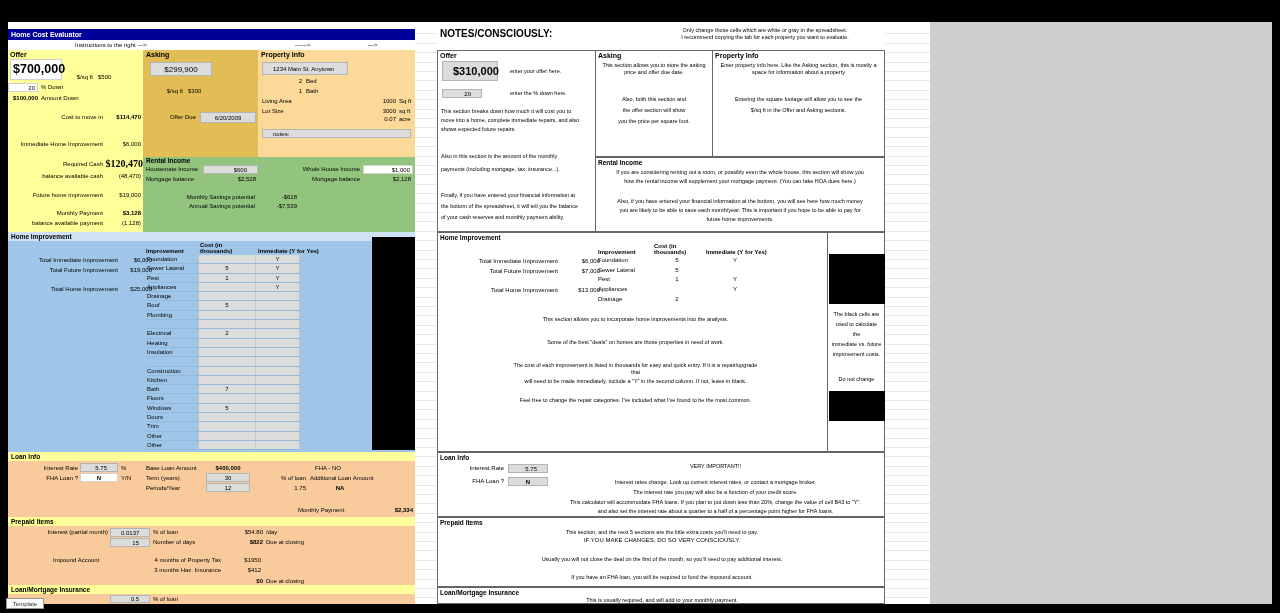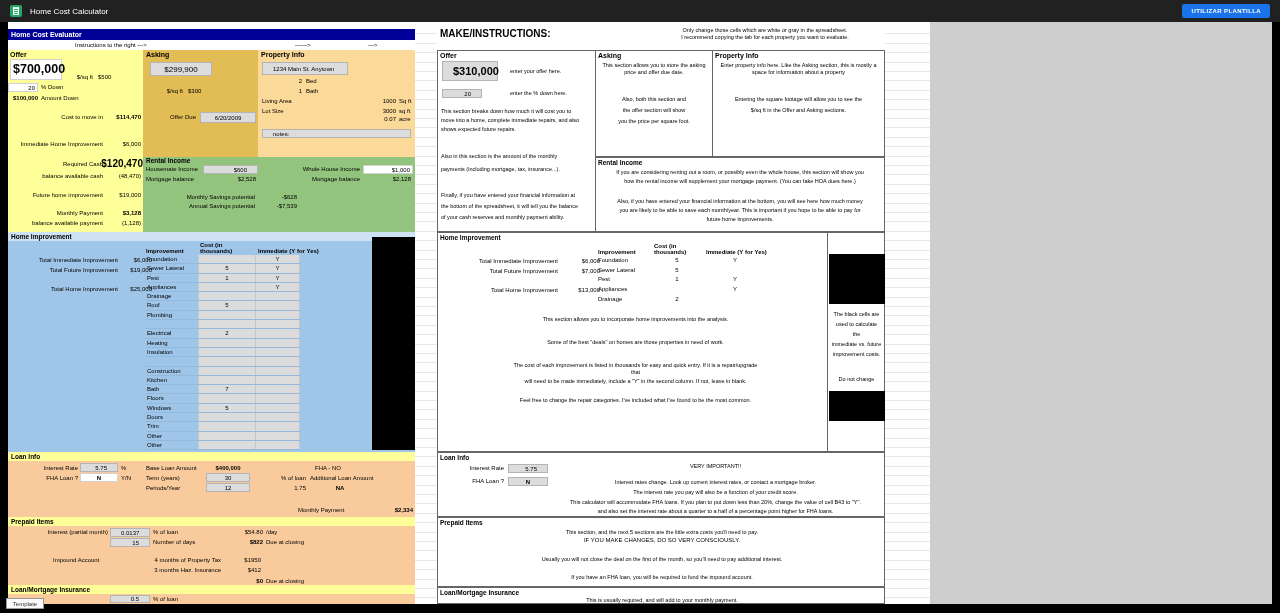--- a/index.html
+++ b/index.html
@@ -23,30 +23,20 @@
   #hi-right-rows .cs{width:48px;text-align:center;}
   #hi-right-rows .im{width:68px;text-align:center;}
   #hi-right-rows .hirow{border-bottom:none;height:9.7px;line-height:9.7px;}
   .grid{background:repeating-linear-gradient(to bottom,#fff 0px,#fff 8.4px,#e9e9e9 8.4px,#e9e9e9 9.4px);}
 </style>
 </head>
 <body>
 
 <div id="screen">
 
-  <div class="abs" style="left:0;top:0;width:1280px;height:22px;background:#212121;">
-    <div class="abs" style="left:10px;top:5px;width:12px;height:12px;background:#23a566;border-radius:2px;">
-      <div class="abs" style="left:3px;top:2px;width:6px;height:8px;background:#fff;"></div>
-      <div class="abs" style="left:4px;top:4px;width:4px;height:1px;background:#23a566;"></div>
-      <div class="abs" style="left:4px;top:6px;width:4px;height:1px;background:#23a566;"></div>
-      <div class="abs" style="left:4px;top:8px;width:4px;height:1px;background:#23a566;"></div>
-    </div>
-    <div class="t" style="left:30px;top:7px;font-size:8px;color:#ffffff;">Home Cost Calculator</div>
-    <div class="abs" style="right:10px;top:4px;height:14px;line-height:14px;padding:0 9px;background:#1a73e8;color:#fff;font-size:6px;font-weight:bold;border-radius:2px;letter-spacing:0.4px;">UTILIZAR PLANTILLA</div>
-  </div>
 
   <div class="abs" style="left:8px;top:22px;width:1264px;height:582px;background:#fff;"></div>
   <div class="abs grid" style="left:415px;top:25px;width:22px;height:579px;"></div>
   <div class="abs grid" style="left:885px;top:25px;width:45px;height:579px;"></div>
   <div class="abs" style="left:930px;top:22px;width:342px;height:582px;background:#cecece;"></div>
 
   <div class="abs" style="left:8px;top:29px;width:407px;height:11px;background:#000099;">
     <div class="t b" style="left:3px;top:2px;color:#fff;font-size:7px;">Home Cost Evaluator</div>
   </div>
   <div class="t" style="left:75px;top:42px;">Instructions to the right ---&gt;</div>
@@ -60,21 +50,21 @@
     <div class="t" style="left:90px;top:24px;">$500</div>
     <div class="wcell r" style="left:0px;top:33px;width:30px;height:9px;">20</div>
     <div class="t" style="left:33px;top:34px;">% Down</div>
     <div class="t r b" style="left:0px;top:45px;width:30px;">$100,000</div>
     <div class="t" style="left:33px;top:45px;">Amount Down</div>
     <div class="t r" style="left:20px;top:64px;width:75px;">Cost to move in</div>
     <div class="t r b" style="left:97px;top:64px;width:36px;">$114,470</div>
     <div class="t r" style="left:2px;top:91px;width:93px;">Immediate Home Improvement</div>
     <div class="t r" style="left:97px;top:91px;width:36px;">$6,000</div>
     <div class="t r" style="left:20px;top:111px;width:75px;">Required Cash</div>
-    <div class="t r b" style="left:93px;top:108px;width:42px;font-size:10px;">$120,470</div>
+    <div class="t r b" style="left:93px;top:108px;width:42px;font-size:10px;font-family:Liberation Serif, serif;">$120,470</div>
     <div class="t r" style="left:20px;top:123px;width:75px;">balance available cash</div>
     <div class="t r" style="left:97px;top:123px;width:36px;">(48,470)</div>
     <div class="t r" style="left:20px;top:142px;width:75px;">Future home improvement</div>
     <div class="t r" style="left:97px;top:142px;width:36px;">$19,000</div>
     <div class="t r" style="left:20px;top:160px;width:75px;">Monthly Payment</div>
     <div class="t r b" style="left:97px;top:160px;width:36px;">$3,128</div>
     <div class="t r" style="left:2px;top:170px;width:93px;">balance available payment</div>
     <div class="t r" style="left:97px;top:170px;width:36px;">(1,128)</div>
   </div>
 
@@ -285,21 +275,21 @@
     <div class="t r b" style="left:210px;top:52px;width:45px;">$0</div>
     <div class="t" style="left:258px;top:52px;">Due at closing</div>
   </div>
 
   <div class="band" style="left:8px;top:585px;width:407px;height:9px;background:#ffff99;">Loan/Mortgage Insurance</div>
   <div class="abs" style="left:8px;top:594px;width:407px;height:10px;background:#f9cb9c;">
     <div class="cell r" style="left:102px;top:1px;width:40px;height:8px;line-height:7px;">0.5</div>
     <div class="t" style="left:145px;top:2px;">% of loan</div>
   </div>
 
-  <div class="t b" style="left:440px;top:28px;font-size:10px;">MAKE/INSTRUCTIONS:</div>
+  <div class="t b" style="left:440px;top:28px;font-size:10px;">NOTES/CONSCIOUSLY:</div>
   <div class="t note c" style="left:640px;top:27px;width:250px;">Only change those cells which are white or gray in the spreadsheet.</div>
   <div class="t note c" style="left:640px;top:34px;width:250px;">I recommend copying the tab for each property you want to evaluate.</div>
 
   <div class="box" style="left:437px;top:50px;width:159px;height:182px;">
     <div class="hdr" style="left:2px;top:1px;font-size:7px;">Offer</div>
     <div class="cell" style="left:4px;top:10px;width:56px;height:20px;font-size:11px;font-weight:bold;line-height:19px;text-align:center;">$310,000</div>
     <div class="t note" style="left:72px;top:17px;">enter your offer here.</div>
     <div class="cell r" style="left:4px;top:38px;width:40px;height:9px;">20</div>
     <div class="t note" style="left:72px;top:39px;">enter the % down here.</div>
     <div class="t note" style="left:3px;top:57px;">This section breaks down how much it will cost you to</div>

